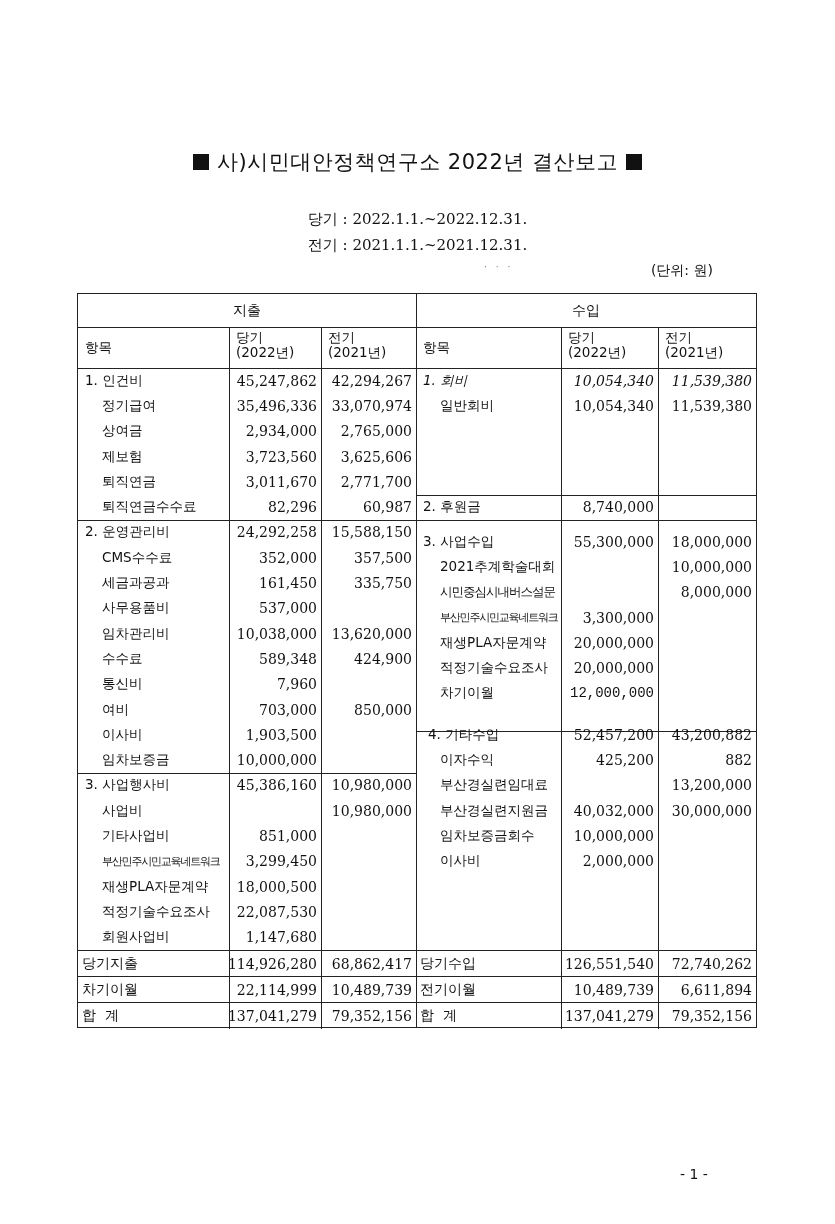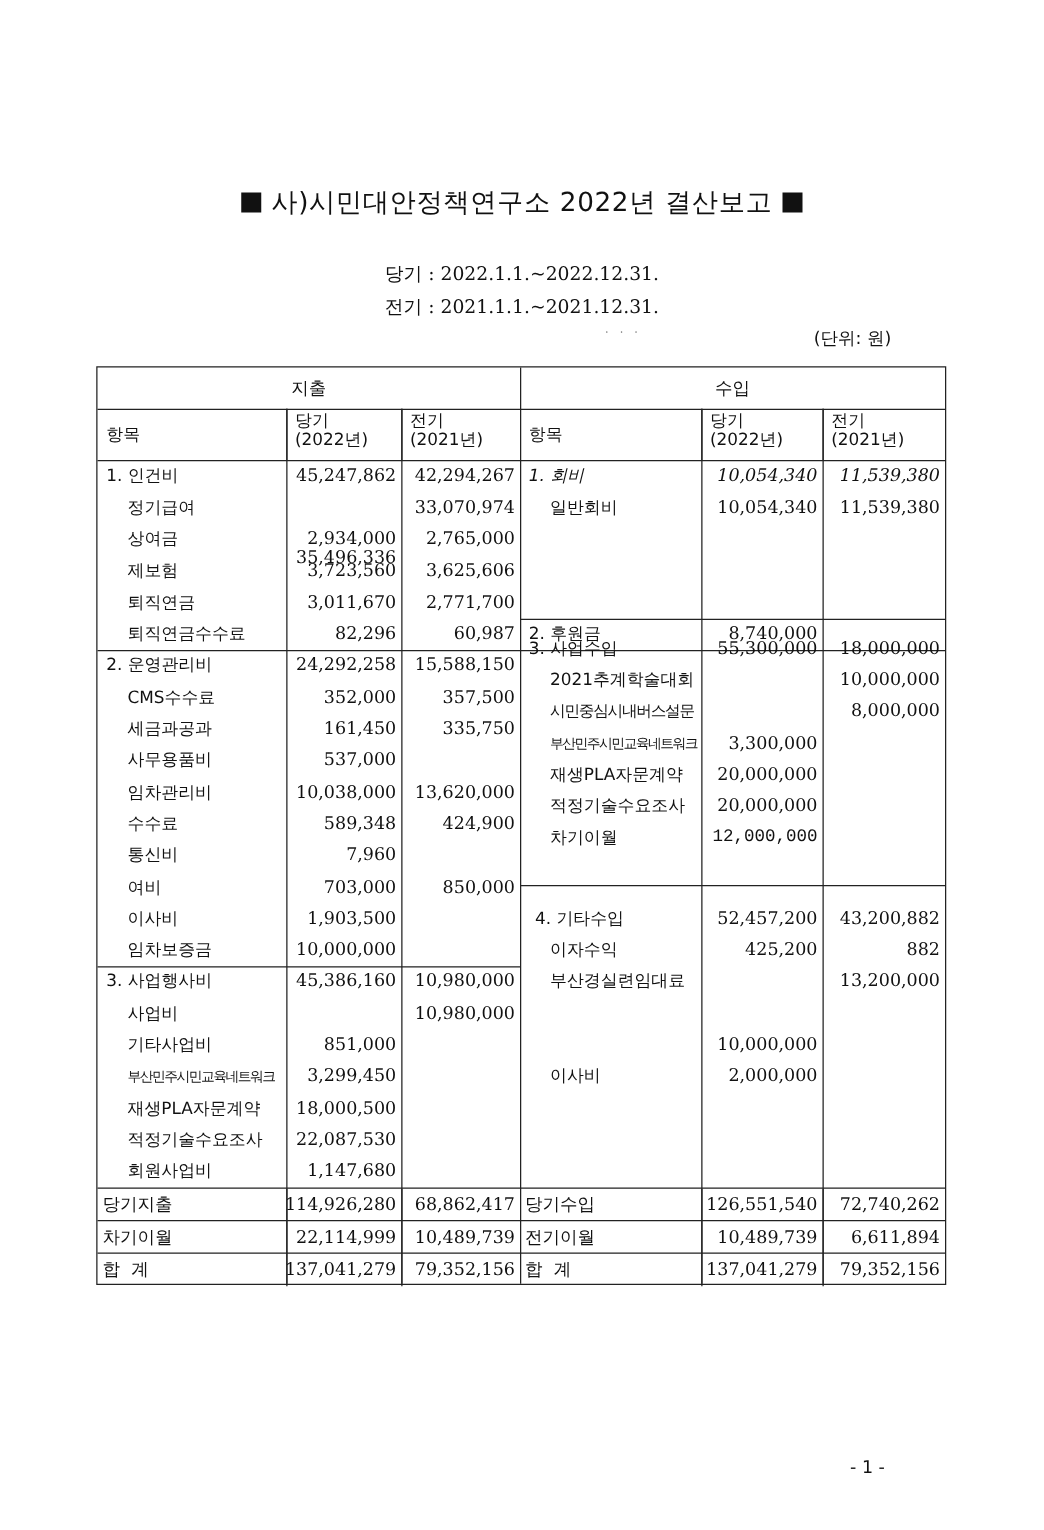--- a/index.html
+++ b/index.html
@@ -81,21 +81,21 @@
       <div class="col-line" style="left: 151px;"></div>
       <div class="col-line" style="left: 243px;"></div>
       <div class="section" style="top: 74px; height: 151.8px;">
         <div class="row" style="top: 0px;">
           <div class="it top" style="left: 0px; width: 151px;">1. 인건비</div>
           <div class="v" style="left: 151px; width: 92px; padding-left: 35px;">45,247,862</div>
           <div class="v" style="left: 243px; width: 95px;">42,294,267</div>
         </div>
         <div class="row" style="top: 25.3px;">
           <div class="it sub" style="left: 0px; width: 151px;">정기급여</div>
-          <div class="v" style="left: 151px; width: 92px; margin-top: 40px;">35,496,336</div>
+          <div class="v" style="left: 151px; width: 92px;">35,496,336</div>
           <div class="v" style="left: 243px; width: 95px;">33,070,974</div>
         </div>
         <div class="row" style="top: 50.6px;">
           <div class="it sub" style="left: 0px; width: 151px;">상여금</div>
           <div class="v" style="left: 151px; width: 92px;">2,934,000</div>
           <div class="v" style="left: 243px; width: 95px;">2,765,000</div>
         </div>
         <div class="row" style="top: 75.9px;">
           <div class="it sub" style="left: 0px; width: 151px;">제보험</div>
           <div class="v" style="left: 151px; width: 92px;">3,723,560</div>
@@ -259,21 +259,21 @@
           <div class="v" style="left: 242px; width: 98px;"></div>
         </div>
       </div>
       <div class="section" style="top: 200.5px; height: 25.3px;">
         <div class="row" style="top: 0px;">
           <div class="it top" style="left: 0px; width: 145px;">2.   후원금</div>
           <div class="v" style="left: 145px; width: 97px;">8,740,000</div>
           <div class="v" style="left: 242px; width: 98px;"></div>
         </div>
       </div>
-      <div class="section" style="top: 212px; height: 202.4px;">
+      <div class="section" style="top: 235px; height: 202.4px;">
         <div class="row" style="top: 0px;">
           <div class="it top" style="left: 0px; width: 145px;">3.   사업수입</div>
           <div class="v" style="left: 145px; width: 97px;">55,300,000</div>
           <div class="v" style="left: 242px; width: 98px;">18,000,000</div>
         </div>
         <div class="row" style="top: 25.3px;">
           <div class="it sub" style="left: 0px; width: 145px;">2021추계학술대회</div>
           <div class="v" style="left: 145px; width: 97px;"></div>
           <div class="v" style="left: 242px; width: 98px;">10,000,000</div>
         </div>
@@ -317,21 +317,27 @@
         <div class="row" style="top: 25.3px;">
           <div class="it sub" style="left: 0px; width: 145px;">이자수익</div>
           <div class="v" style="left: 145px; width: 97px;">425,200</div>
           <div class="v" style="left: 242px; width: 98px;">882</div>
         </div>
         <div class="row" style="top: 50.6px;">
           <div class="it sub" style="left: 0px; width: 145px;">부산경실련임대료</div>
           <div class="v" style="left: 145px; width: 97px;"></div>
           <div class="v" style="left: 242px; width: 98px;">13,200,000</div>
         </div>
-        <div class="row" style="top: 101.2px;">
+        <div class="row" style="top: 75.9px;">
+          <div class="it sub" style="left: 0px; width: 145px;">부산경실련지원금</div>
+          <div class="v" style="left: 145px; width: 97px;">40,032,000</div>
+          <div class="v" style="left: 242px; width: 98px;">30,000,000</div>
+        </div>
+        <div class="row" style="top: 101.2px;">
+          <div class="it sub" style="left: 0px; width: 145px;">임차보증금회수</div>
           <div class="v" style="left: 145px; width: 97px;">10,000,000</div>
           <div class="v" style="left: 242px; width: 98px;"></div>
         </div>
         <div class="row" style="top: 126.5px;">
           <div class="it sub" style="left: 0px; width: 145px;">이사비</div>
           <div class="v" style="left: 145px; width: 97px;">2,000,000</div>
           <div class="v" style="left: 242px; width: 98px;"></div>
         </div>
         <div class="row" style="top: 151.8px;">
           <div class="it sub" style="left: 0px; width: 145px;"></div>

